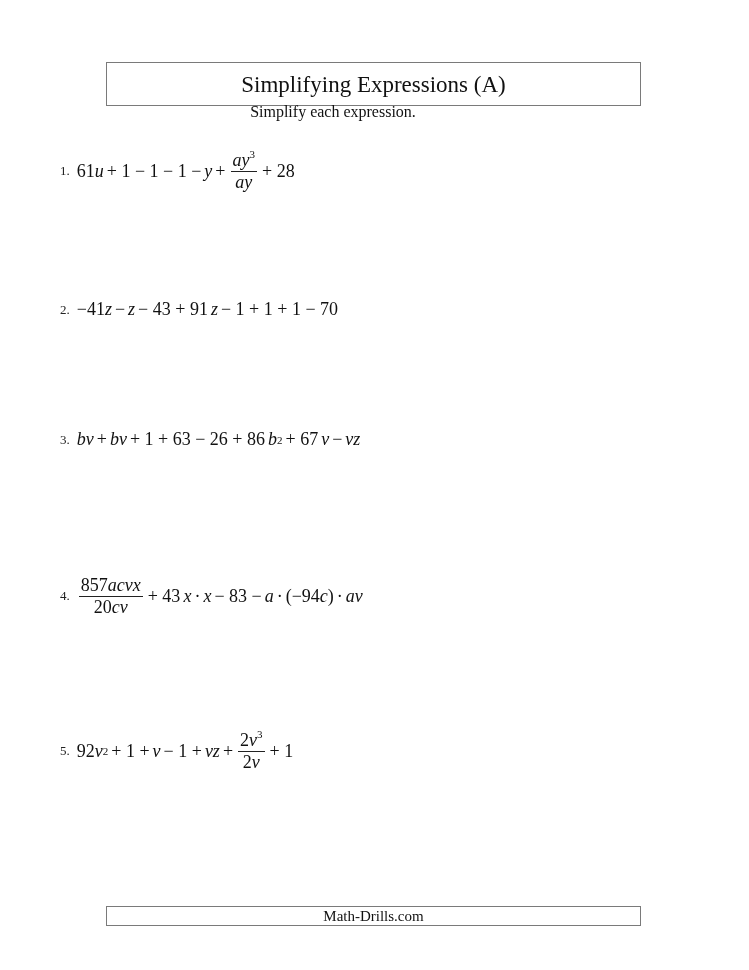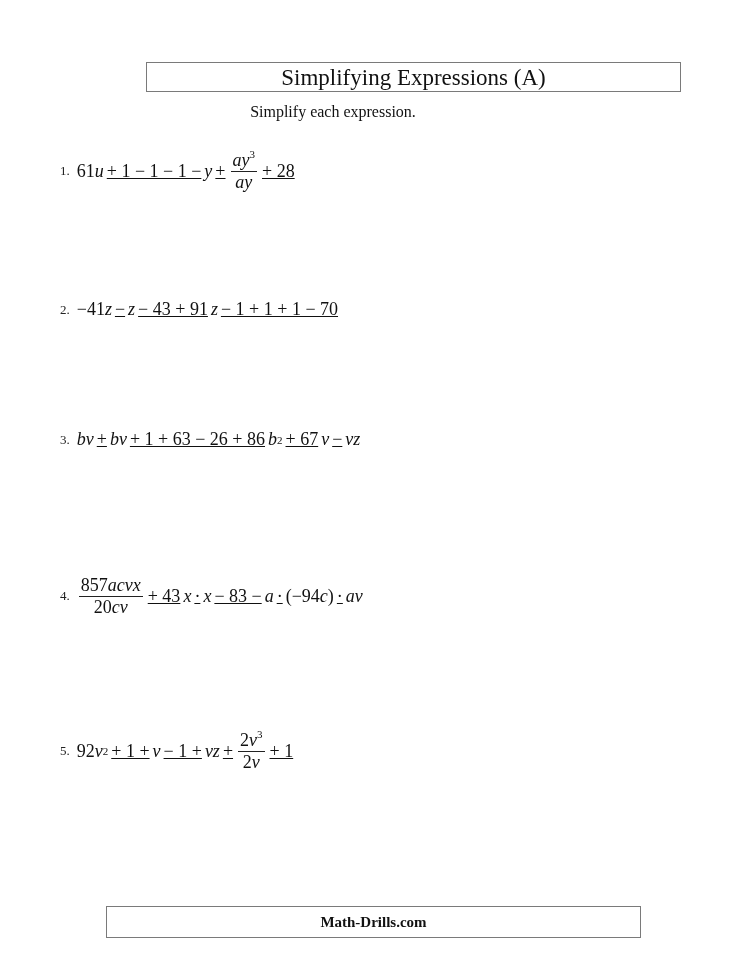--- a/index.html
+++ b/index.html
@@ -13,27 +13,26 @@
       position: relative;
       overflow: hidden;
       font-family: "Liberation Serif", "DejaVu Serif", serif;
       color: #1a1a1a;
     }
     .title-box {
       position: absolute;
       left: 106px;
       top: 62px;
       width: 535px;
-      height: 30px;
+      height: 44px;
       border: 1px solid #7a7a7a;
       box-sizing: border-box;
       display: flex;
       align-items: center;
       justify-content: center;
-      margin-left: 40px;
     }
     .title-text {
       font-size: 23px;
       line-height: 1;
       color: #111;
     }
     .subtitle {
       position: absolute;
       left: 0;
       width: 666px;
@@ -50,21 +49,21 @@
       font-size: 18px;
       color: #111;
       white-space: nowrap;
     }
     .pnum {
       font-size: 13px;
       margin-right: 7px;
       color: #222;
     }
     .v { font-style: italic; }
-    .op { margin: 0 3px; text-decoration: underline; }
+    .op { margin: 0 3px; }
     sup { font-size: 11px; vertical-align: 8px; line-height: 0; }
     .frac {
       display: inline-flex;
       flex-direction: column;
       align-items: center;
       vertical-align: middle;
       margin: 11px 2px;
     }
     .frac .num {
       padding: 0 2px 1px 2px;
@@ -73,27 +72,26 @@
     }
     .frac .den {
       padding: 1px 2px 0 2px;
       line-height: 1.05;
     }
     .footer-box {
       position: absolute;
       left: 106px;
       top: 906px;
       width: 535px;
-      height: 32px;
+      height: 20px;
       border: 1px solid #7a7a7a;
       box-sizing: border-box;
       display: flex;
       align-items: center;
       justify-content: center;
-      font-weight: bold;
     }
     .footer-text {
       font-size: 15px;
       color: #111;
     }
   </style>
 </head>
 <body>
 
 <div class="title-box">

